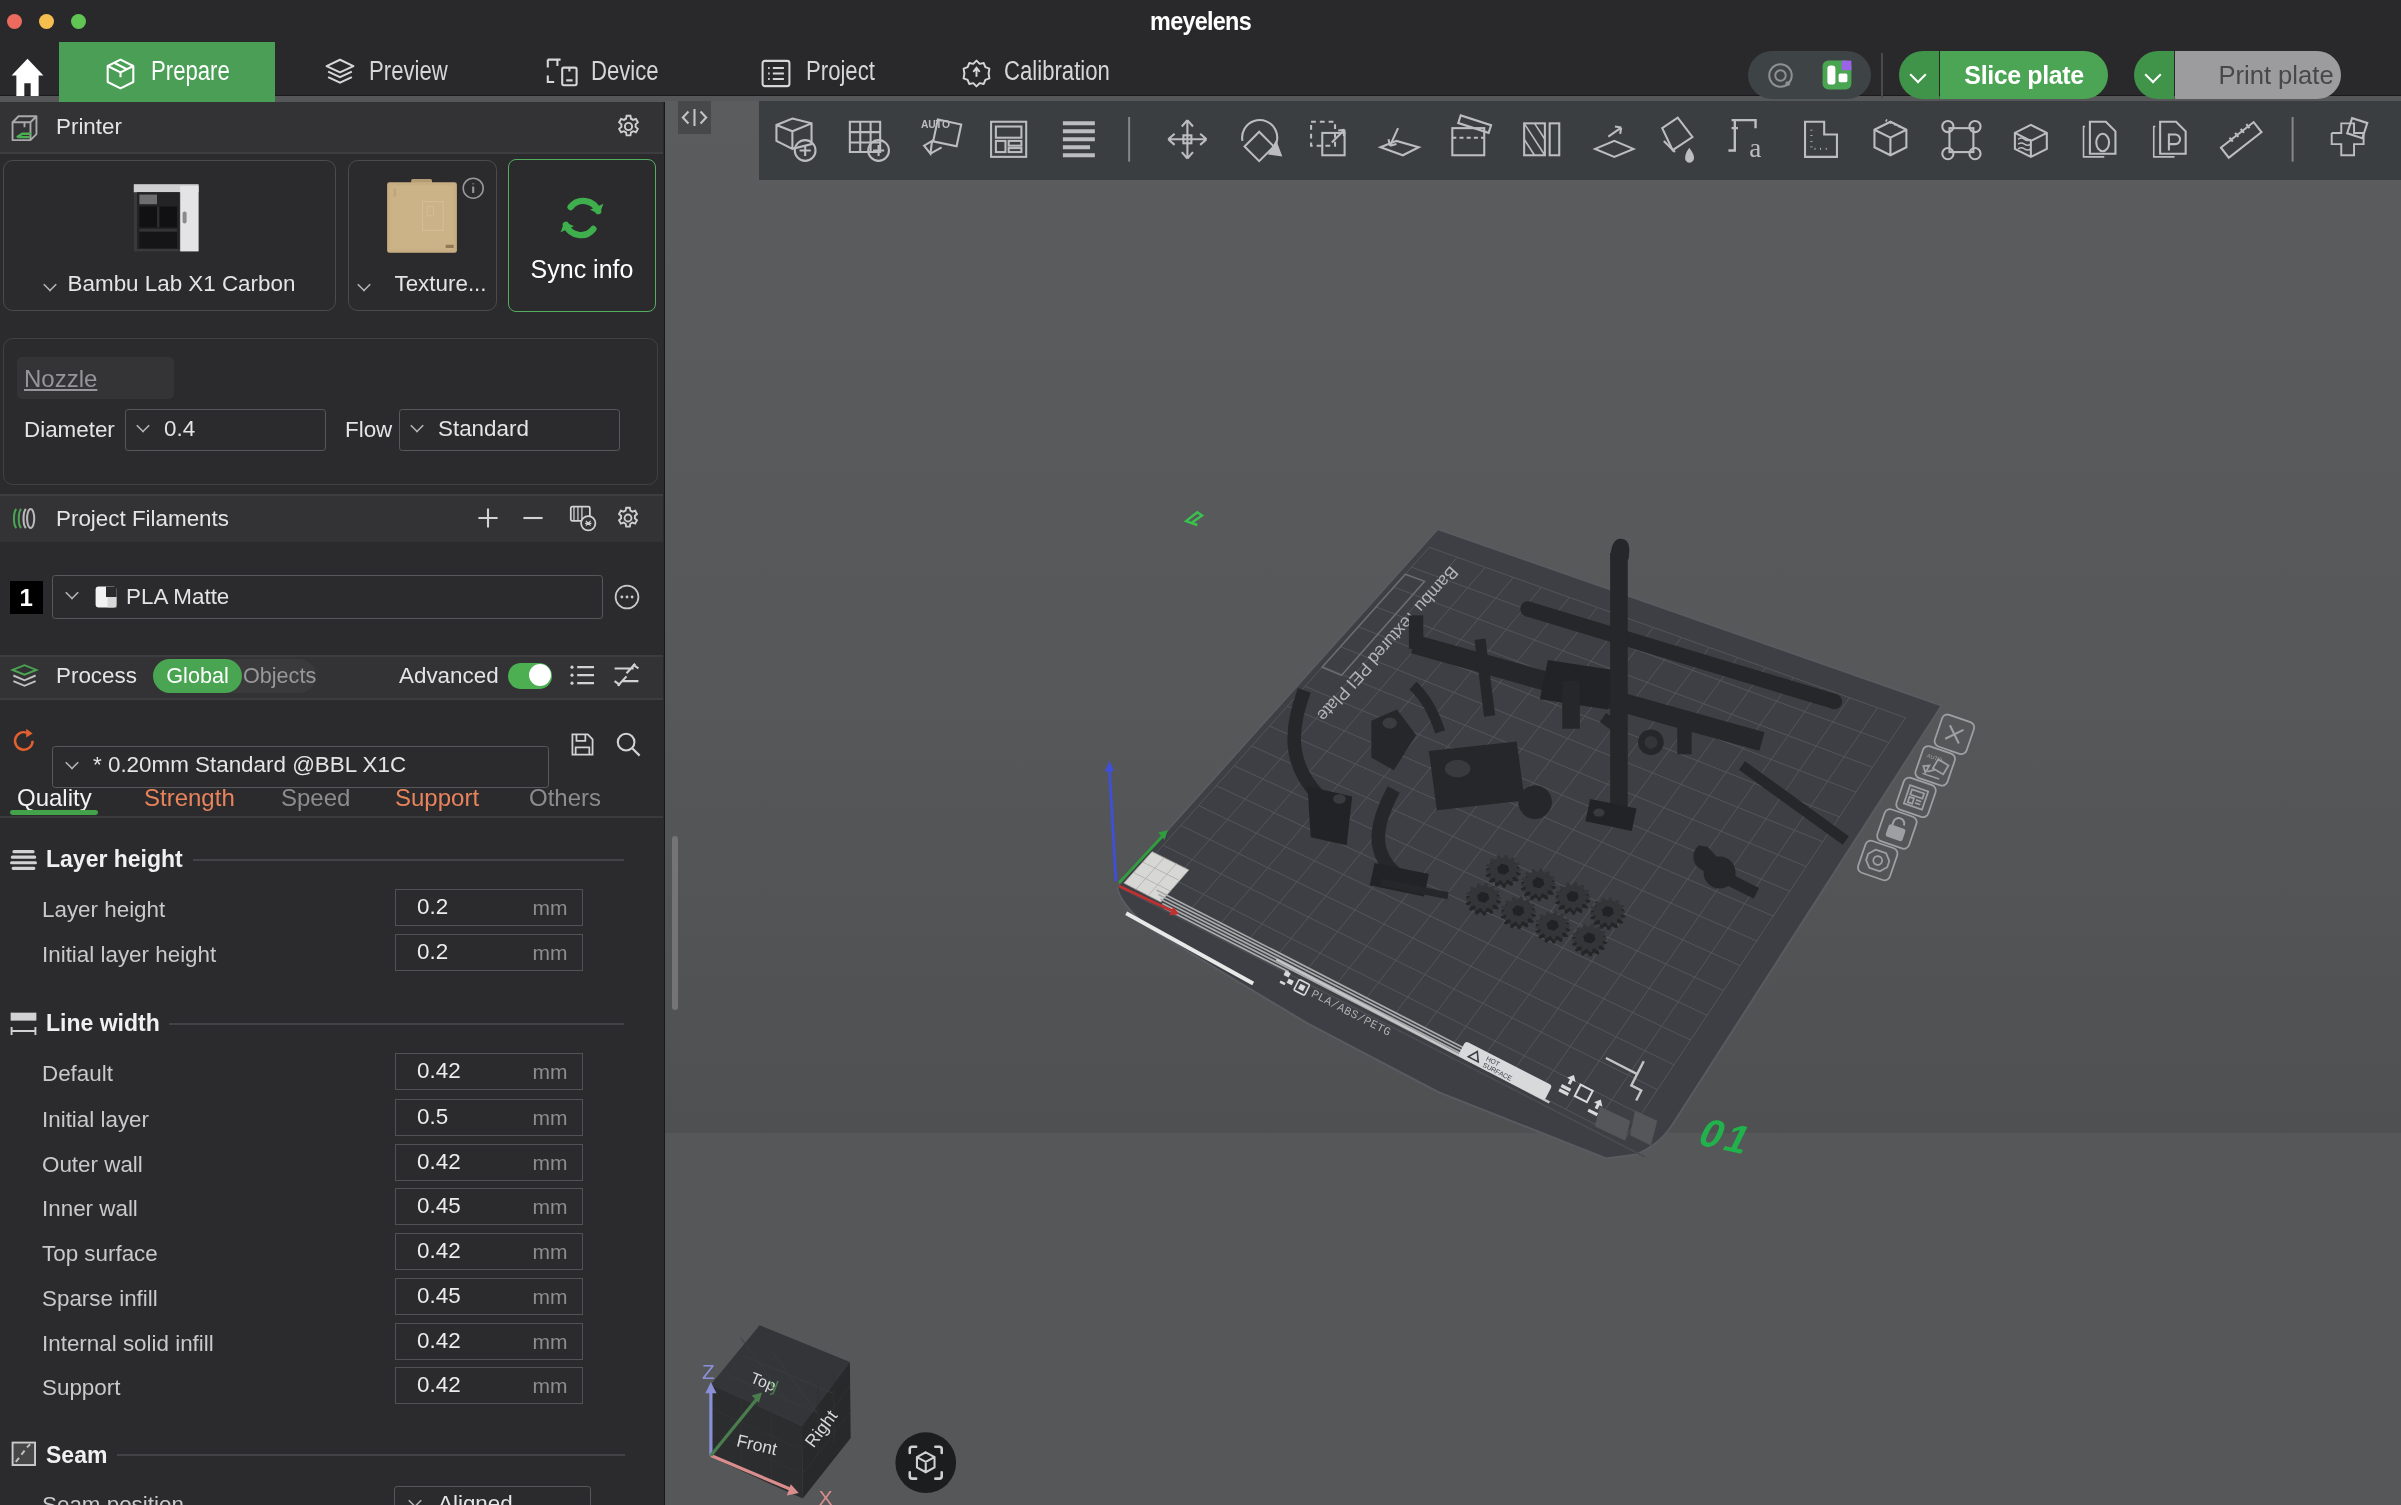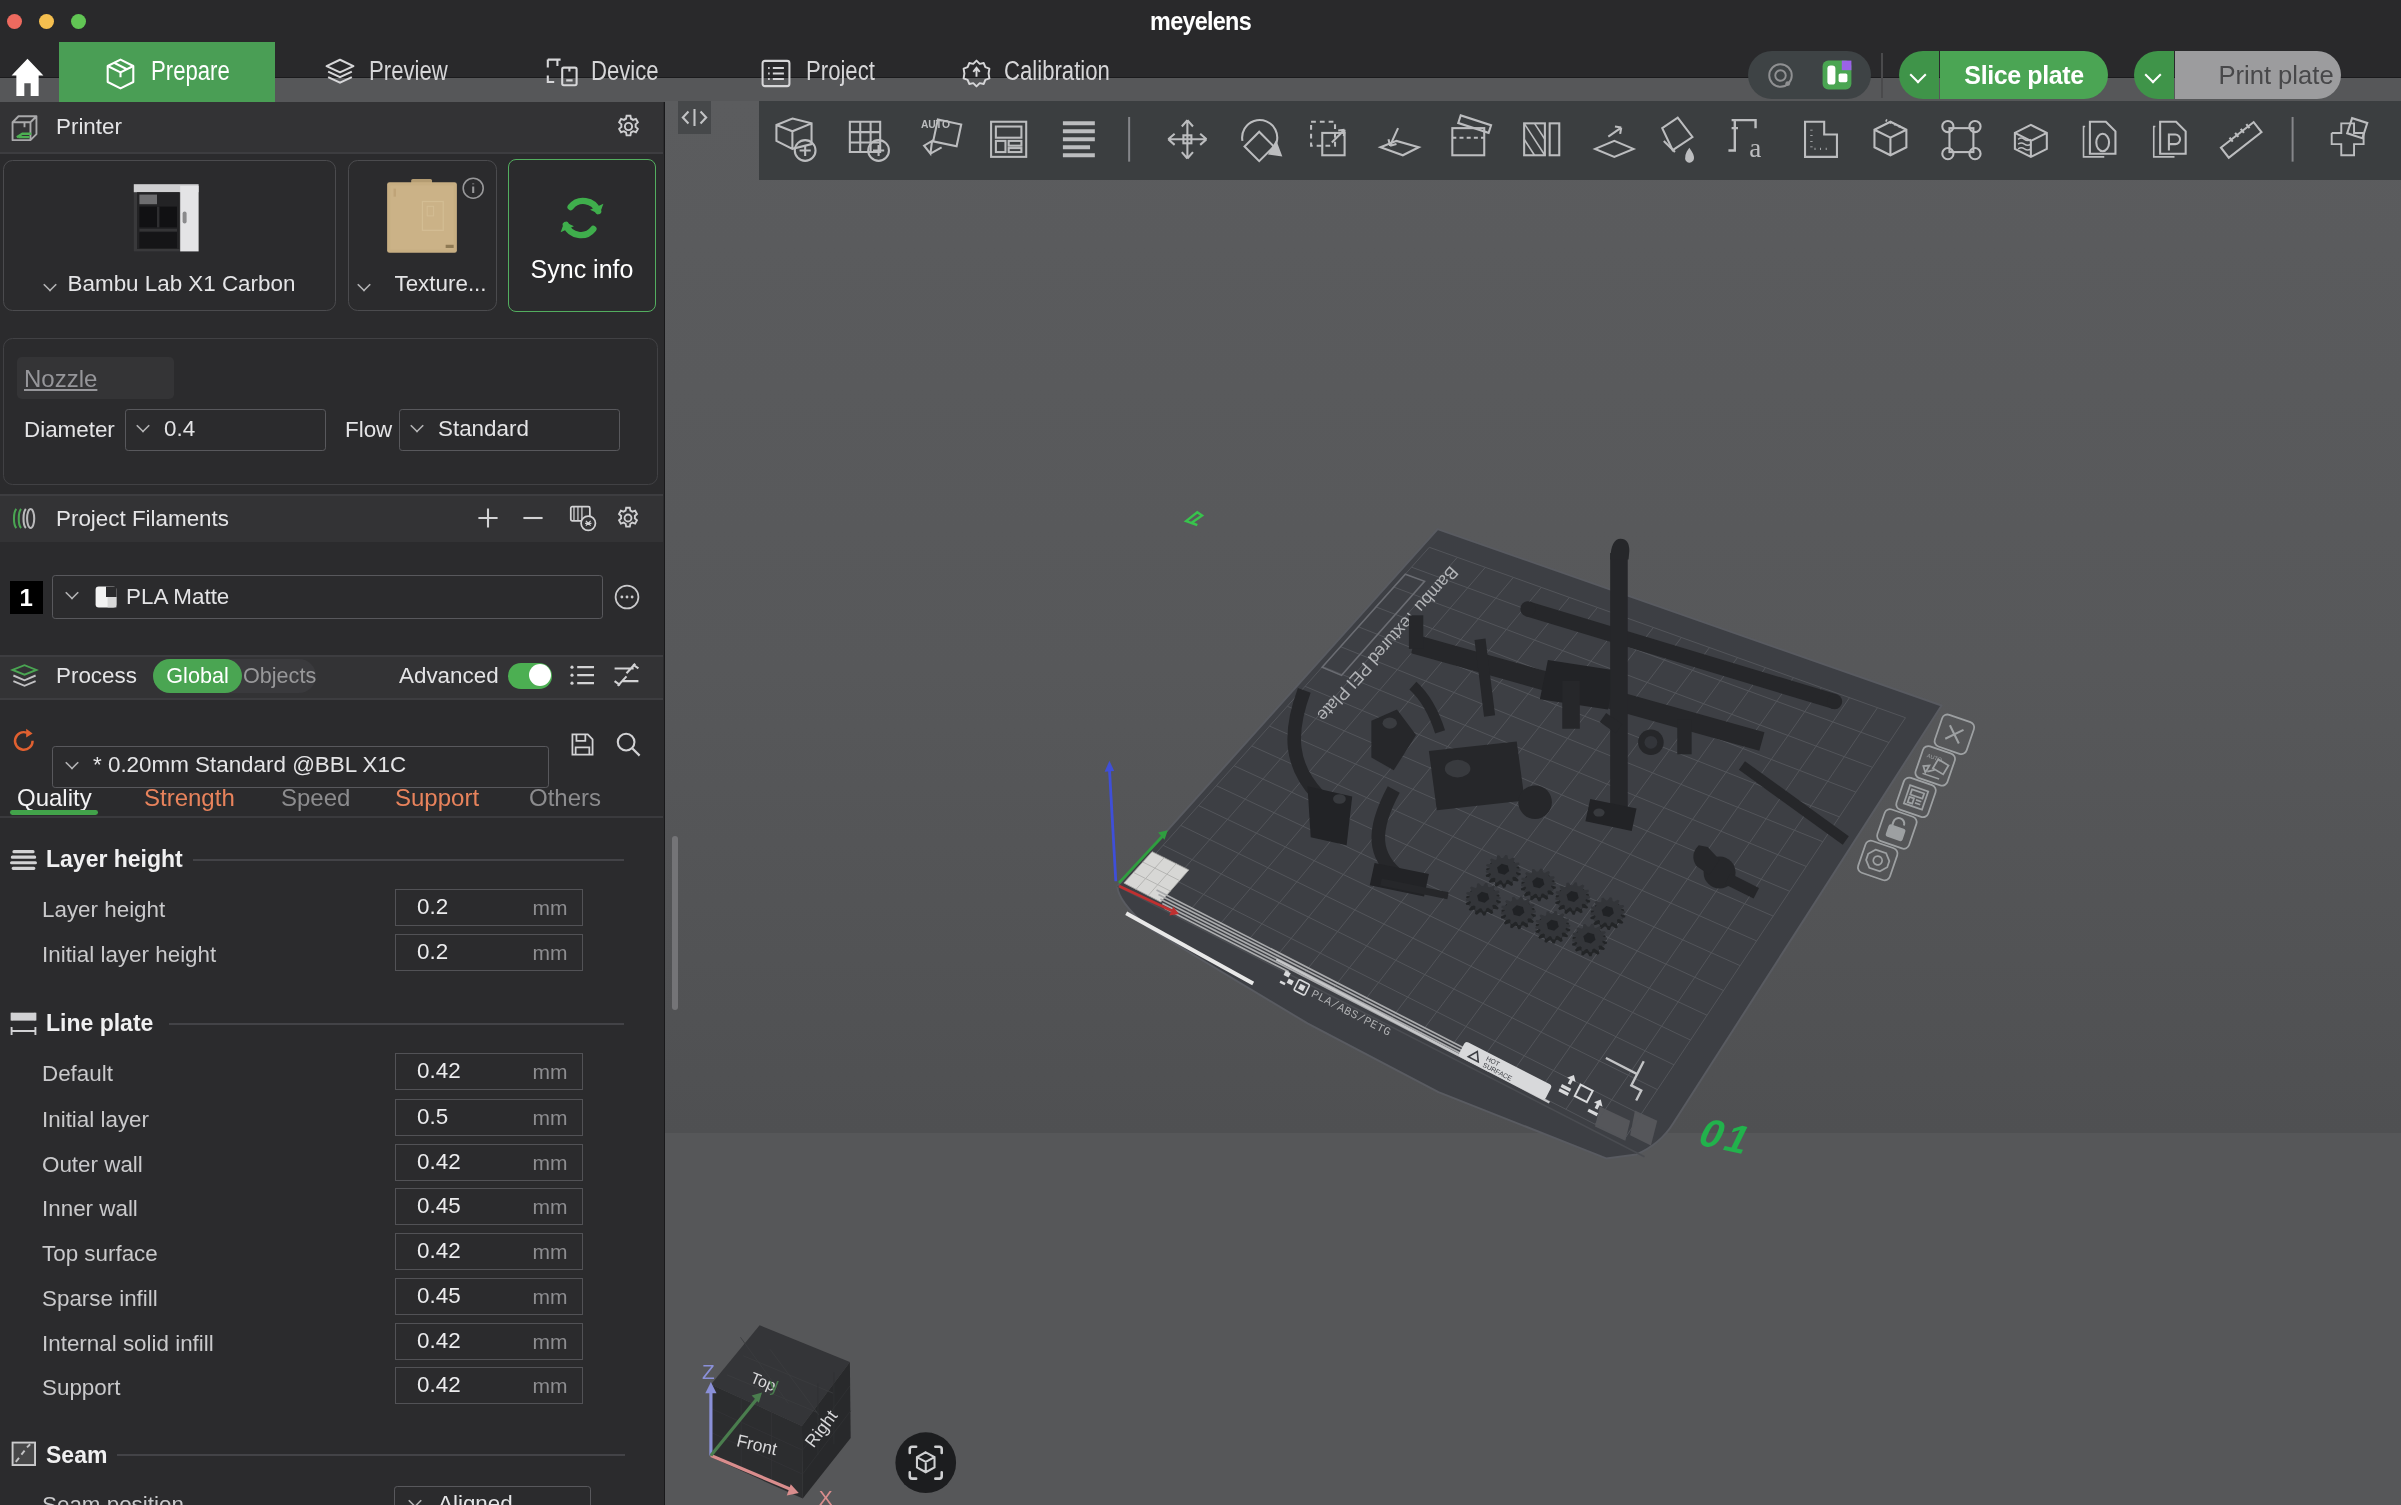--- a/index.html
+++ b/index.html
@@ -1,16 +1,16 @@
 <!DOCTYPE html>
 <html style="font-size:12.8px"><head><meta charset="utf-8"><style>
 *{margin:0;padding:0;box-sizing:border-box;}
 html,body{width:2401px;height:1505px;overflow:hidden;background:#565759;font-family:"Liberation Sans",sans-serif;-webkit-font-smoothing:antialiased;}
 .abs{position:absolute;}
-#topbar{position:absolute;left:0;top:0;width:2401px;height:78px;background:#29292b;border-bottom:1.6px solid #1b1b1d;text-decoration:underline;}
+#topbar{position:absolute;left:0;top:0;width:2401px;height:96px;background:#29292b;border-bottom:1.6px solid #1b1b1d;text-decoration:underline;}
 .tl{position:absolute;top:13.6px;width:15px;height:15px;border-radius:50%;}
 #home{position:absolute;left:9.6px;top:56px;}
 .tabtxt{position:absolute;top:58px;font-size:27px;line-height:27px;color:#d6d6d8;white-space:nowrap;transform:scaleX(.82);transform-origin:0 0;}
 #preptab{position:absolute;left:59px;top:42px;width:216px;height:62px;background:#4a9e55;}
 #lpanel{position:absolute;left:0;top:102px;width:665px;height:1403px;background:#2b2b2d;border-right:1.6px solid #19191b;}
 .hdrband{position:absolute;left:0;width:663px;background:#333335;}
 .sep{position:absolute;left:0;width:663px;height:1.6px;background:#3d3d40;}
 .ptxt{color:#e4e4e6;font-size:22.4px;}
 .card{position:absolute;border:1.6px solid #4b4b4e;border-radius:9.6px;}
 .ddbox{position:absolute;border:1.6px solid #58585c;border-radius:3.2px;}
@@ -501,21 +501,21 @@
     </div>
 <div class="plabel" style="top:840px;">Initial layer height</div>
 <div class="vbox" style="left:395px;top:832px;">
       <span class="v">0.2</span>
       <span class="u">mm</span>
     </div>
 <svg class="abs" style="left:9.6px;top:909px;" width="27" height="25.6" viewBox="0 0 34 32">
       <path d="M2 2 L2 12 M32 2 L32 12 M2 7 L32 7 M2 20 L2 30 M32 20 L32 30 M2 25 L32 25" stroke="#d2d2d4" stroke-width="2.4"></path>
       <rect x="2" y="2" width="30" height="10" fill="#d2d2d4"></rect>
     </svg>
-<div class="sechdr" style="top:908px;">Line plate</div>
+<div class="sechdr" style="top:908px;">Line width</div>
 <div class="secline" style="left:169px;top:921px;width:455px;"></div>
 <div class="plabel" style="top:959px;">Default</div>
 <div class="vbox" style="left:395px;top:951px;">
       <span class="v">0.42</span>
       <span class="u">mm</span>
     </div>
 <div class="plabel" style="top:1005px;">Initial layer</div>
 <div class="vbox" style="left:395px;top:997px;">
       <span class="v">0.5</span>
       <span class="u">mm</span>

